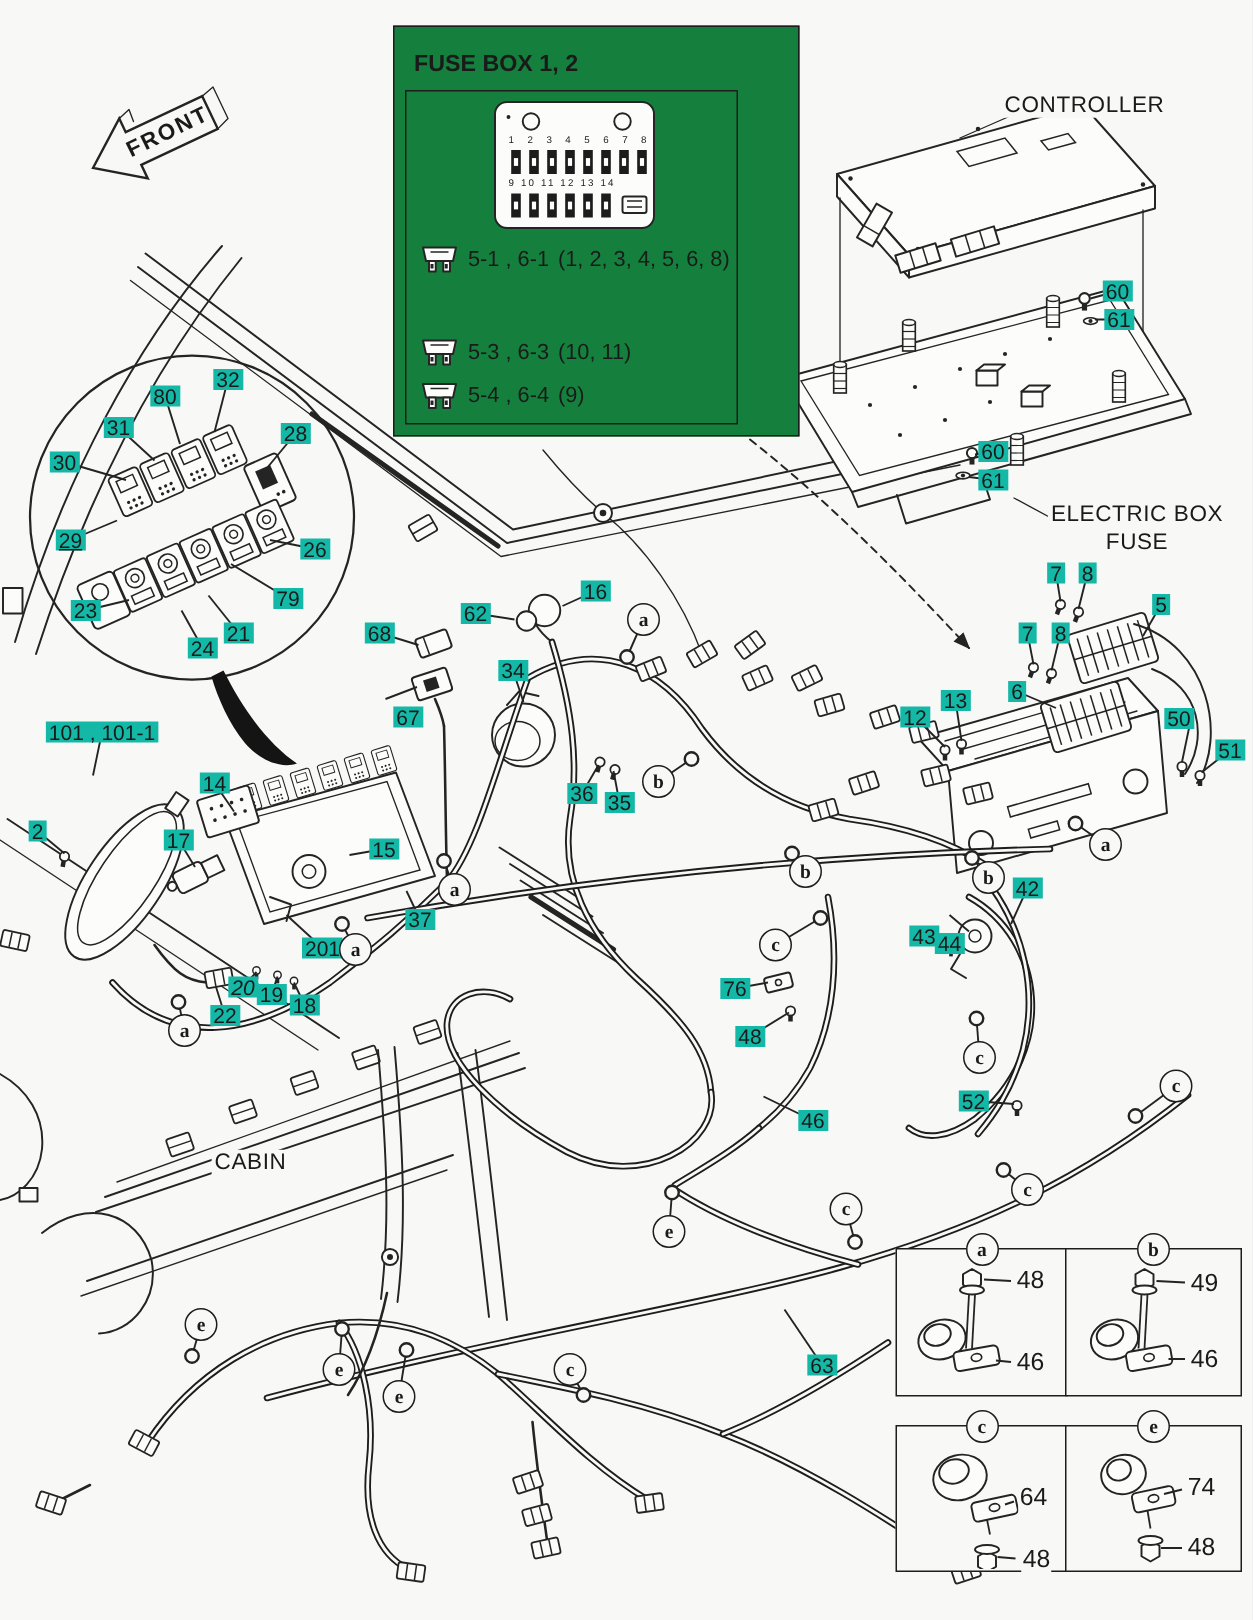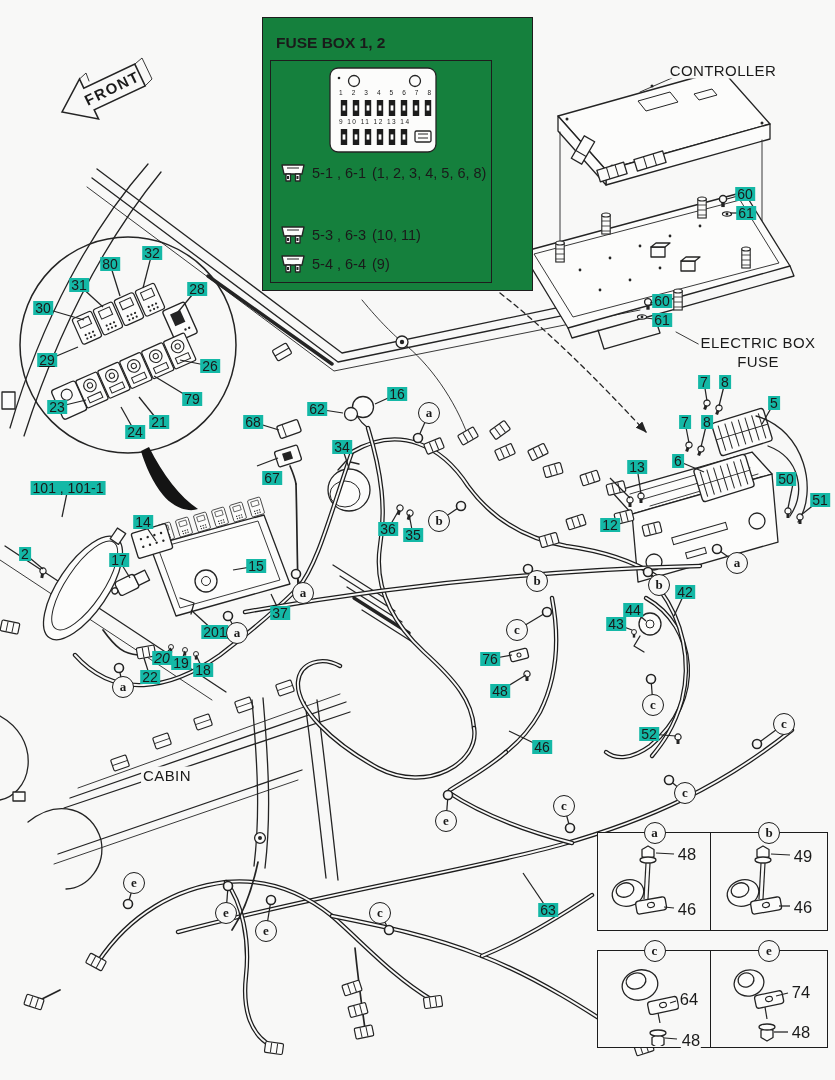--- a/index.html
+++ b/index.html
@@ -650,21 +650,21 @@
     <div class="plabel" style="left: 746px; top: 213px;">61</div>
     <div class="plabel" style="left: 662px; top: 301px;">60</div>
     <div class="plabel" style="left: 662px; top: 320px;">61</div>
     <div class="plabel" style="left: 704px; top: 382px;">7</div>
     <div class="plabel" style="left: 725px; top: 382px;">8</div>
     <div class="plabel" style="left: 685px; top: 422px;">7</div>
     <div class="plabel" style="left: 707px; top: 422px;">8</div>
     <div class="plabel" style="left: 774px; top: 403px;">5</div>
     <div class="plabel" style="left: 678px; top: 461px;">6</div>
     <div class="plabel" style="left: 637px; top: 467px;">13</div>
-    <div class="plabel" style="left: 610px; top: 478px; margin-top: 47px;">12</div>
+    <div class="plabel" style="left: 610px; top: 478px;">12</div>
     <div class="plabel" style="left: 786px; top: 479px;">50</div>
     <div class="plabel" style="left: 820px; top: 500px;">51</div>
     <div class="plabel" style="left: 152px; top: 253px;">32</div>
     <div class="plabel" style="left: 110px; top: 264px;">80</div>
     <div class="plabel" style="left: 79px; top: 285px;">31</div>
     <div class="plabel" style="left: 197px; top: 289px;">28</div>
     <div class="plabel" style="left: 43px; top: 308px;">30</div>
     <div class="plabel" style="left: 47px; top: 360px; text-decoration: underline;">29</div>
     <div class="plabel" style="left: 210px; top: 366px;">26</div>
     <div class="plabel" style="left: 192px; top: 399px; text-align: center;">79</div>
@@ -683,21 +683,21 @@
     <div class="plabel" style="left: 203px; top: 670px;">18</div>
     <div class="plabel" style="left: 150px; top: 677px;">22</div>
     <div class="plabel" style="left: 253px; top: 422px;">68</div>
     <div class="plabel" style="left: 272px; top: 466px; margin-top: 12px;">67</div>
     <div class="plabel" style="left: 317px; top: 409px;">62</div>
     <div class="plabel" style="left: 397px; top: 394px;">16</div>
     <div class="plabel" style="left: 342px; top: 447px;">34</div>
     <div class="plabel" style="left: 388px; top: 529px;">36</div>
     <div class="plabel" style="left: 413px; top: 535px;">35</div>
     <div class="plabel" style="left: 685px; top: 592px;">42</div>
-    <div class="plabel" style="left: 633px; top: 610px;">44</div>
+    <div class="plabel" style="left: 633px; top: 629px;">44</div>
     <div class="plabel" style="left: 616px; top: 624px;">43</div>
     <div class="plabel" style="left: 490px; top: 659px;">76</div>
     <div class="plabel" style="left: 500px; top: 691px;">48</div>
     <div class="plabel" style="left: 542px; top: 747px;">46</div>
     <div class="plabel" style="left: 649px; top: 734px;">52</div>
     <div class="plabel" style="left: 548px; top: 910px;">63</div>
     <div class="callout" style="left: 429px; top: 413px;">a</div>
     <div class="callout" style="left: 303px; top: 593px;">a</div>
     <div class="callout" style="left: 237px; top: 633px;">a</div>
     <div class="callout" style="left: 123px; top: 687px;">a</div>

